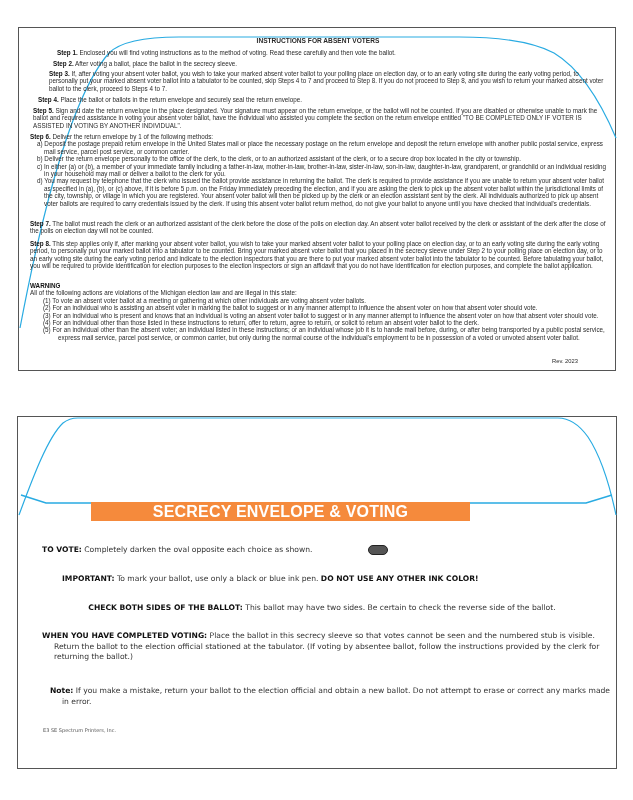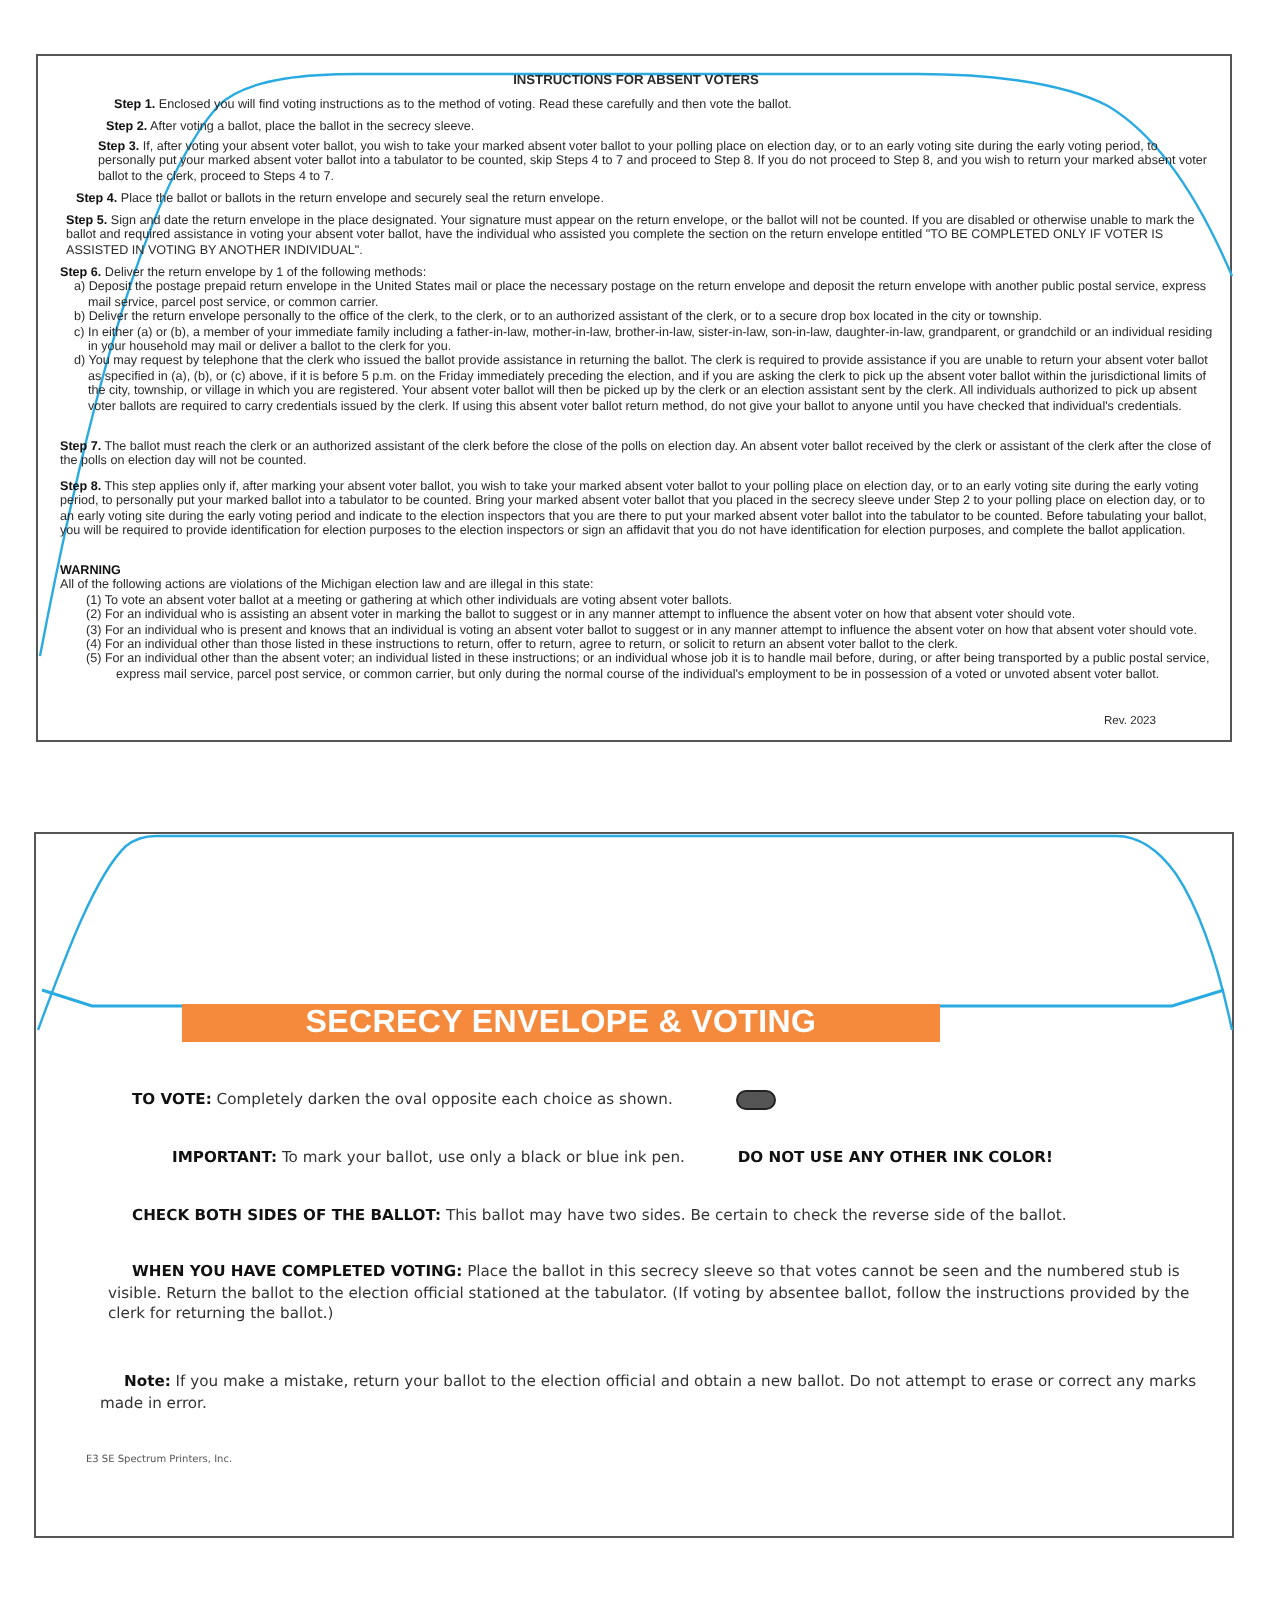--- a/index.html
+++ b/index.html
@@ -10,21 +10,21 @@
   svg.flap { position:absolute; left:0; top:0; pointer-events:none; }
   .abs { position:absolute; }
   .tiny { font-size:6.3px; line-height:7.4px; color:#2a2a2a; }
   .tiny b { color:#111; }
   .title-top { font-size:6.6px; font-weight:bold; text-align:center; left:0; width:598px; top:9px; }
   .sub { padding-left:14px; text-indent:-7px; }
   .wlist { padding-left:28px; text-indent:-15px; }
   .rev { font-size:5.8px; }
   .banner { position:absolute; left:91px; top:502px; width:379px; height:19px; background:#f58a3c; color:#fff; font-weight:bold; font-size:16px; line-height:19px; text-align:center; letter-spacing:0.2px; }
   .inst { position:absolute; font-size:7.6px; line-height:10.5px; color:#333; font-family:"DejaVu Sans", sans-serif; }
-  .inst b { color:#111;margin-left:24px; }
+  .inst b { color:#111; }
   .hang { padding-left:12px; text-indent:-12px; }
   .oval { position:absolute; left:368px; top:545px; width:20px; height:10px; border-radius:6px; background:#555; border:1.2px solid #222; box-sizing:border-box; }
   .printer { position:absolute; left:43px; top:727px; font-size:5px; color:#555; font-family:"DejaVu Sans", sans-serif; }
 </style>
 </head>
 <body>
 
 <div class="panel" id="top-panel">
   <svg class="flap" width="598" height="344">
     <path d="M1,300 C20,200 50,70 90,25 C105,10 140,9 160,9 L440,9 C470,9 510,12 535,25 C560,40 580,70 597,110" fill="none" stroke="#29abe2" stroke-width="1.2"></path>
@@ -69,19 +69,19 @@
   </svg>
 </div>
 
 <div class="banner">SECRECY ENVELOPE &amp; VOTING INSTRUCTIONS - SPECIAL ELECTION</div>
 
 <div class="inst" style="left:42px; top:545px; width:540px;"><b>TO VOTE:</b><span> Completely darken the oval opposite each choice as shown.</span></div>
 <div class="oval"></div>
 
 <div class="inst" style="left:42px; top:574px; width:560px;padding-left:20px;"><b>IMPORTANT:</b><span> To mark your ballot, use only a black or blue ink pen. </span><b>DO NOT USE ANY OTHER INK COLOR!</b></div>
 
-<div class="inst" style="left:42px; top:603px; width:560px;"><b>CHECK BOTH SIDES OF THE BALLOT:</b><span> This ballot may have two sides. Be certain to check the reverse side of the ballot.</span></div>
+<div class="inst" style="left:42px; top:603px; width:560px;text-align:center;"><b>CHECK BOTH SIDES OF THE BALLOT:</b><span> This ballot may have two sides. Be certain to check the reverse side of the ballot.</span></div>
 
 <div class="inst hang" style="left:42px; top:631px; width:555px;"><b>WHEN YOU HAVE COMPLETED VOTING:</b><span> Place the ballot in this secrecy sleeve so that votes cannot be seen and the numbered stub is visible. Return the ballot to the election official stationed at the tabulator. (If voting by absentee ballot, follow the instructions provided by the clerk for returning the ballot.)</span></div>
 
-<div class="inst hang" style="left:38px; top:686px; width:555px;"><b>Note:</b><span> If you make a mistake, return your ballot to the election official and obtain a new ballot. Do not attempt to erase or correct any marks made in error.</span></div>
+<div class="inst hang" style="left:50px; top:686px; width:555px;"><b>Note:</b><span> If you make a mistake, return your ballot to the election official and obtain a new ballot. Do not attempt to erase or correct any marks made in error.</span></div>
 
 <div class="printer">E3 SE Spectrum Printers, Inc.</div>
 
 </body></html>

